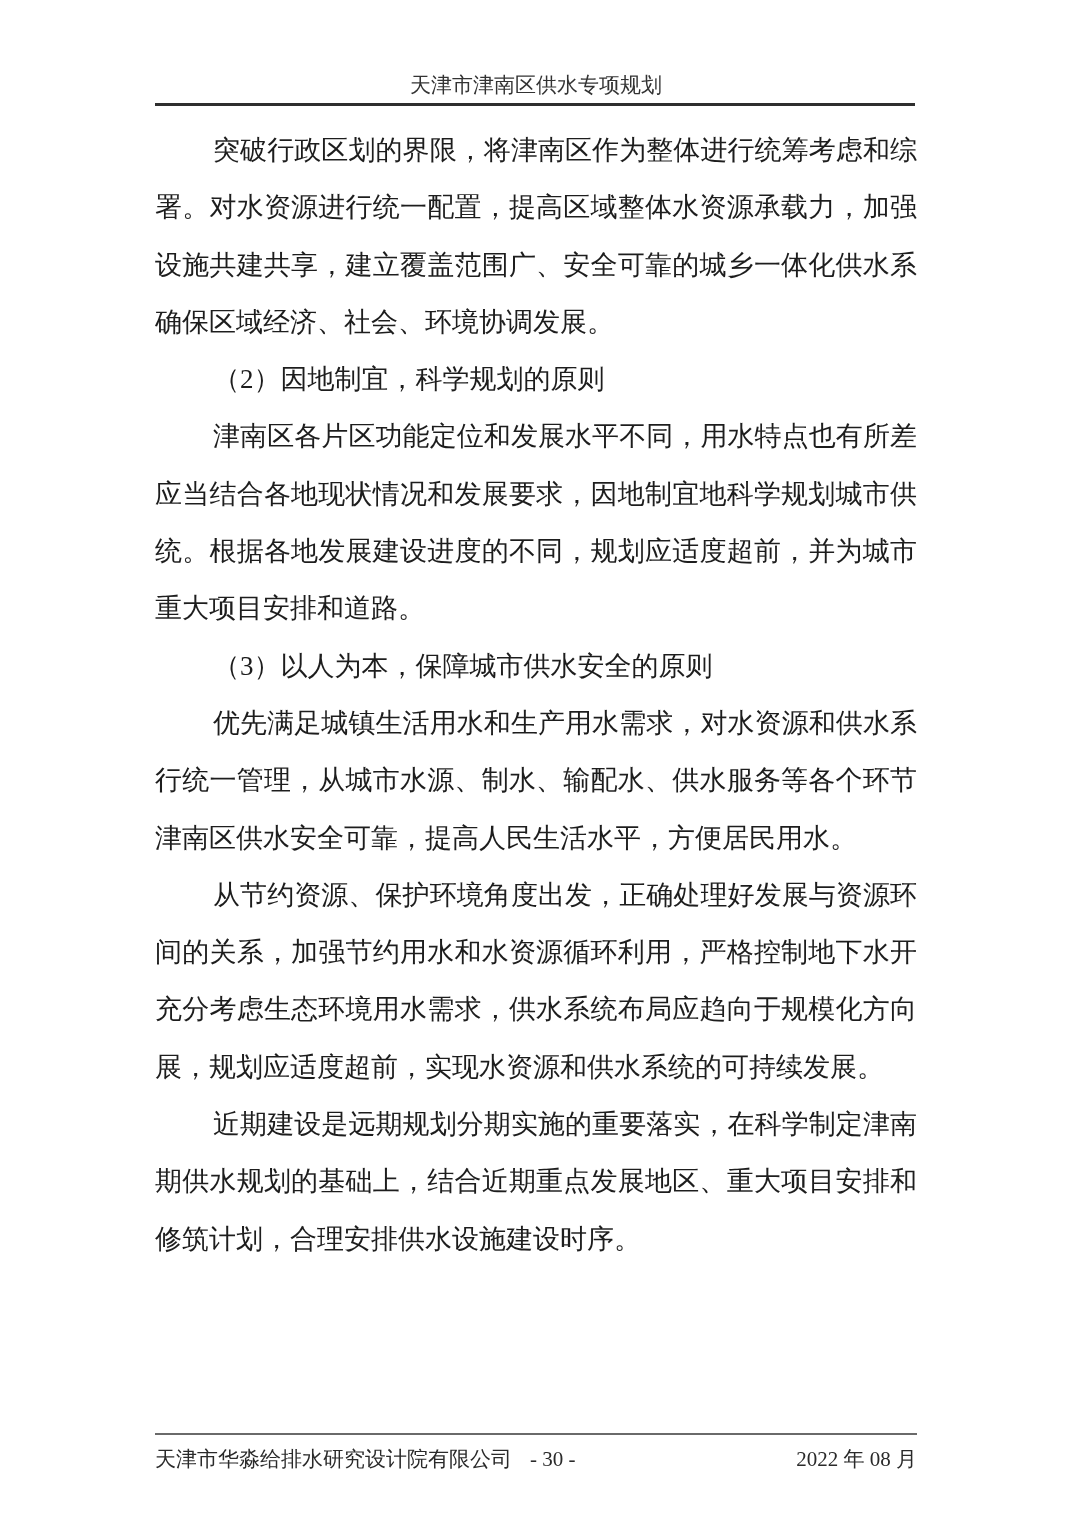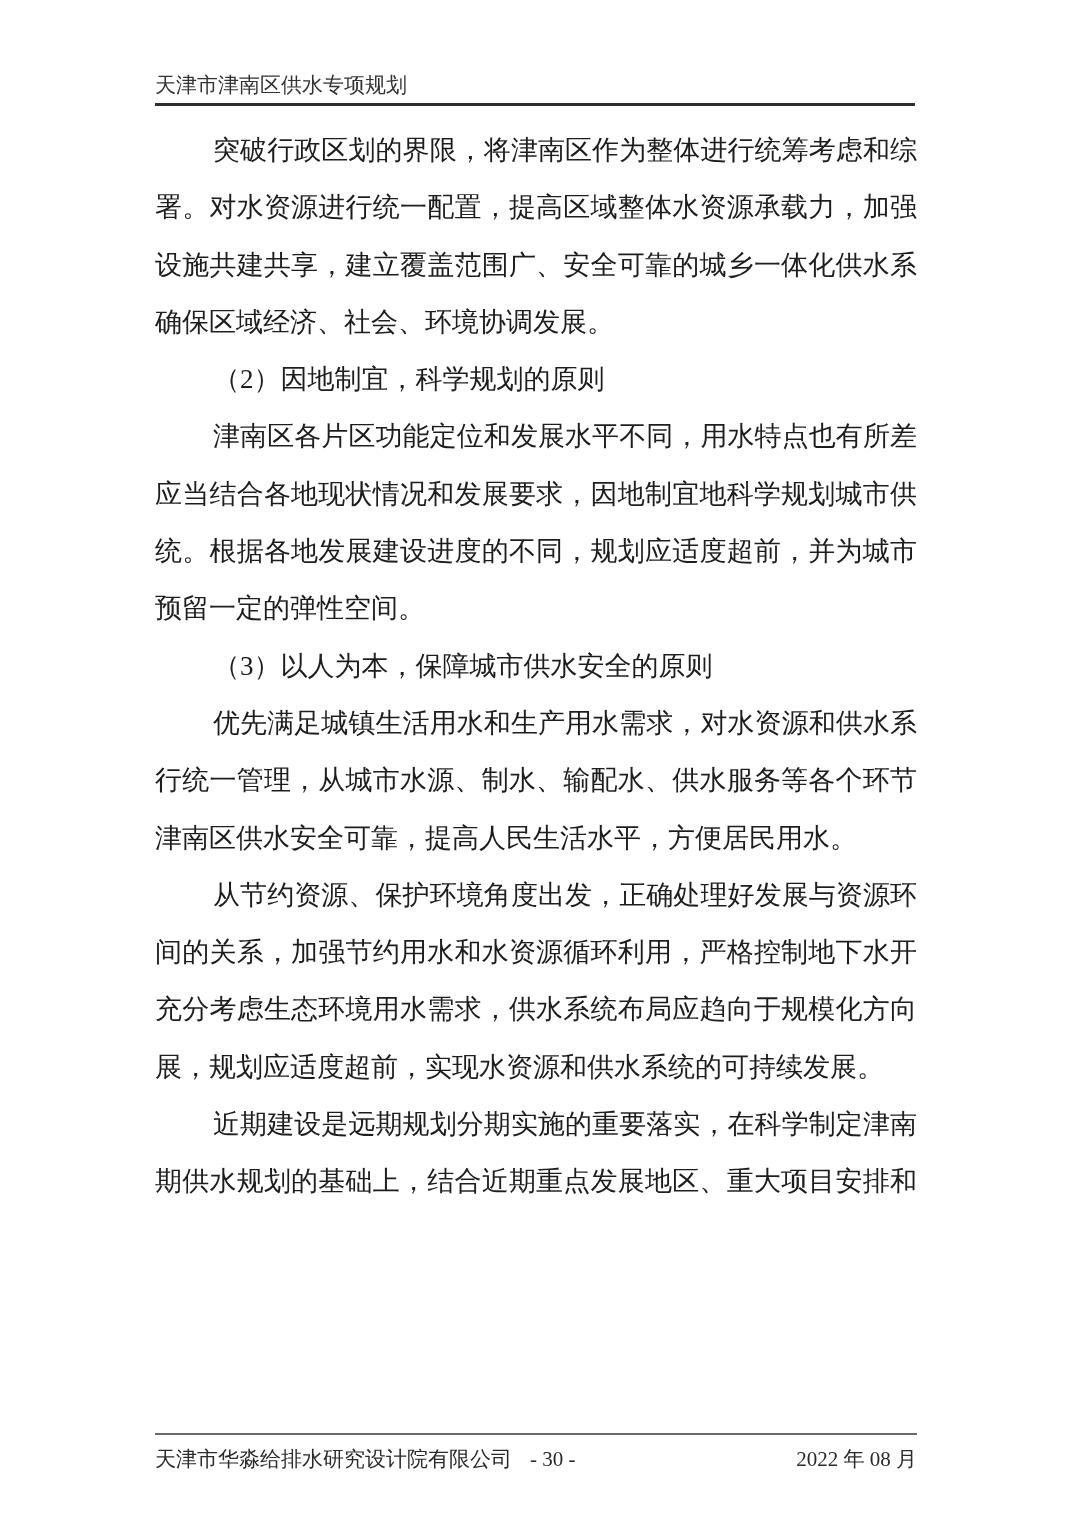--- a/index.html
+++ b/index.html
@@ -14,20 +14,21 @@
     overflow: hidden;
   }
   
   .header-title {
     position: absolute;
     left: 155px;
     width: 762px;
     top: 69px;
     height: 32px;
     line-height: 32px;
+    text-align: center;
     font-size: 21px;
     color: #333333;
   }
   .header-rule {
     position: absolute;
     left: 155px;
     top: 103px;
     width: 760px;
     height: 3px;
     background: #2e2e2e;
@@ -86,31 +87,32 @@
 
   <div class="body-text">
       <div class="line indent fill">突破行政区划的界限，将津南区作为整体进行统筹考虑和综合部</div>
       <div class="line fill">署。对水资源进行统一配置，提高区域整体水资源承载力，加强基础</div>
       <div class="line fill">设施共建共享，建立覆盖范围广、安全可靠的城乡一体化供水系统，</div>
       <div class="line nofill">确保区域经济、社会、环境协调发展。</div>
       <div class="line indent nofill">（2）因地制宜，科学规划的原则</div>
       <div class="line indent fill">津南区各片区功能定位和发展水平不同，用水特点也有所差别，</div>
       <div class="line fill">应当结合各地现状情况和发展要求，因地制宜地科学规划城市供水系</div>
       <div class="line fill">统。根据各地发展建设进度的不同，规划应适度超前，并为城市发展</div>
-      <div class="line nofill">预留一定的弹性空间。</div>
+      <div class="line nofill">重大项目安排和道路。</div>
       <div class="line indent nofill">（3）以人为本，保障城市供水安全的原则</div>
       <div class="line indent fill">优先满足城镇生活用水和生产用水需求，对水资源和供水系统实</div>
       <div class="line fill">行统一管理，从城市水源、制水、输配水、供水服务等各个环节确保</div>
       <div class="line nofill">津南区供水安全可靠，提高人民生活水平，方便居民用水。</div>
       <div class="line indent fill">从节约资源、保护环境角度出发，正确处理好发展与资源环境之</div>
       <div class="line fill">间的关系，加强节约用水和水资源循环利用，严格控制地下水开采，</div>
       <div class="line fill">充分考虑生态环境用水需求，供水系统布局应趋向于规模化方向发</div>
       <div class="line nofill">展，规划应适度超前，实现水资源和供水系统的可持续发展。</div>
       <div class="line indent fill">近期建设是远期规划分期实施的重要落实，在科学制定津南区远</div>
       <div class="line fill">期供水规划的基础上，结合近期重点发展地区、重大项目安排和道路</div>
+      <div class="line nofill">修筑计划，合理安排供水设施建设时序。</div>
     </div>
 
   <div class="footer-rule"></div>
   <div class="footer-row">
     <span class="footer-company">天津市华淼给排水研究设计院有限公司</span>
     <span class="footer-pageno">- 30 -</span>
     <span class="footer-spacer"></span>
     <span class="footer-date">2022 年 08 月</span>
   </div>
 

